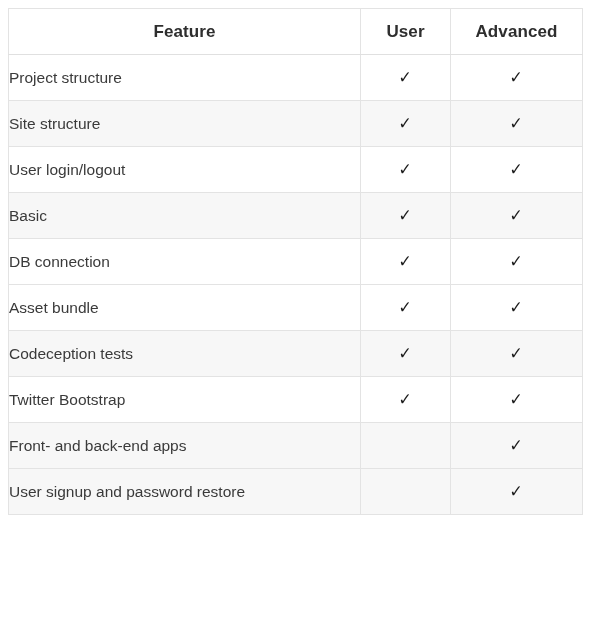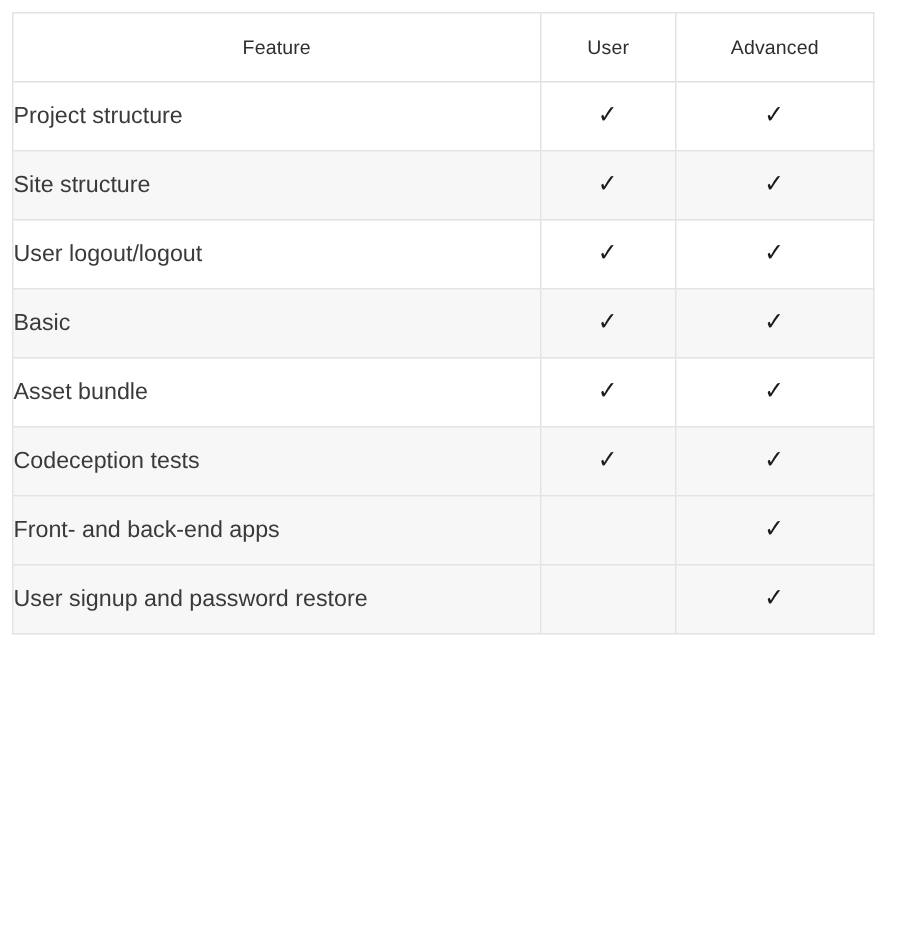--- a/index.html
+++ b/index.html
@@ -37,22 +37,22 @@
   table.feature-table td {
     border: 1px solid #e3e3e3;
     padding: 0;
     height: 46px;
     box-sizing: border-box;
     vertical-align: middle;
   }
 
   table.feature-table thead th {
     background: #ffffff;
-    font-weight: normal;
-    font-size: 13px;
+    font-weight: bold;
+    font-size: 17px;
     color: #2e2e2e;
     text-align: center;
     letter-spacing: 0.1px;
     border-bottom: 1px solid #e0e0e0;
   }
 
   table.feature-table tbody tr.row-odd  td { background: #ffffff; }
   table.feature-table tbody tr.row-even td { background: #f7f7f7; }
 
   td.cell-feature {
@@ -105,36 +105,46 @@
           <td class="cell-feature">Project structure</td>
           <td class="cell-mark"><span class="check-glyph">✓</span></td>
           <td class="cell-mark"><span class="check-glyph">✓</span></td>
         </tr>
         <tr class="row-even">
           <td class="cell-feature">Site structure</td>
           <td class="cell-mark"><span class="check-glyph">✓</span></td>
           <td class="cell-mark"><span class="check-glyph">✓</span></td>
         </tr>
         <tr class="row-odd">
-          <td class="cell-feature">User logout/logout</td>
+          <td class="cell-feature">User login/logout</td>
           <td class="cell-mark"><span class="check-glyph">✓</span></td>
           <td class="cell-mark"><span class="check-glyph">✓</span></td>
         </tr>
         <tr class="row-even">
           <td class="cell-feature">Basic</td>
+          <td class="cell-mark"><span class="check-glyph">✓</span></td>
+          <td class="cell-mark"><span class="check-glyph">✓</span></td>
+        </tr>
+        <tr class="row-odd">
+          <td class="cell-feature">DB connection</td>
           <td class="cell-mark"><span class="check-glyph">✓</span></td>
           <td class="cell-mark"><span class="check-glyph">✓</span></td>
         </tr>
         <tr class="row-odd">
           <td class="cell-feature">Asset bundle</td>
           <td class="cell-mark"><span class="check-glyph">✓</span></td>
           <td class="cell-mark"><span class="check-glyph">✓</span></td>
         </tr>
         <tr class="row-even">
           <td class="cell-feature">Codeception tests</td>
+          <td class="cell-mark"><span class="check-glyph">✓</span></td>
+          <td class="cell-mark"><span class="check-glyph">✓</span></td>
+        </tr>
+        <tr class="row-odd">
+          <td class="cell-feature">Twitter Bootstrap</td>
           <td class="cell-mark"><span class="check-glyph">✓</span></td>
           <td class="cell-mark"><span class="check-glyph">✓</span></td>
         </tr>
         <tr class="row-even">
           <td class="cell-feature">Front- and back-end apps</td>
           <td class="cell-mark"><span class="check-empty"></span></td>
           <td class="cell-mark"><span class="check-glyph">✓</span></td>
         </tr>
         <tr class="row-even">
           <td class="cell-feature">User signup and password restore</td>

